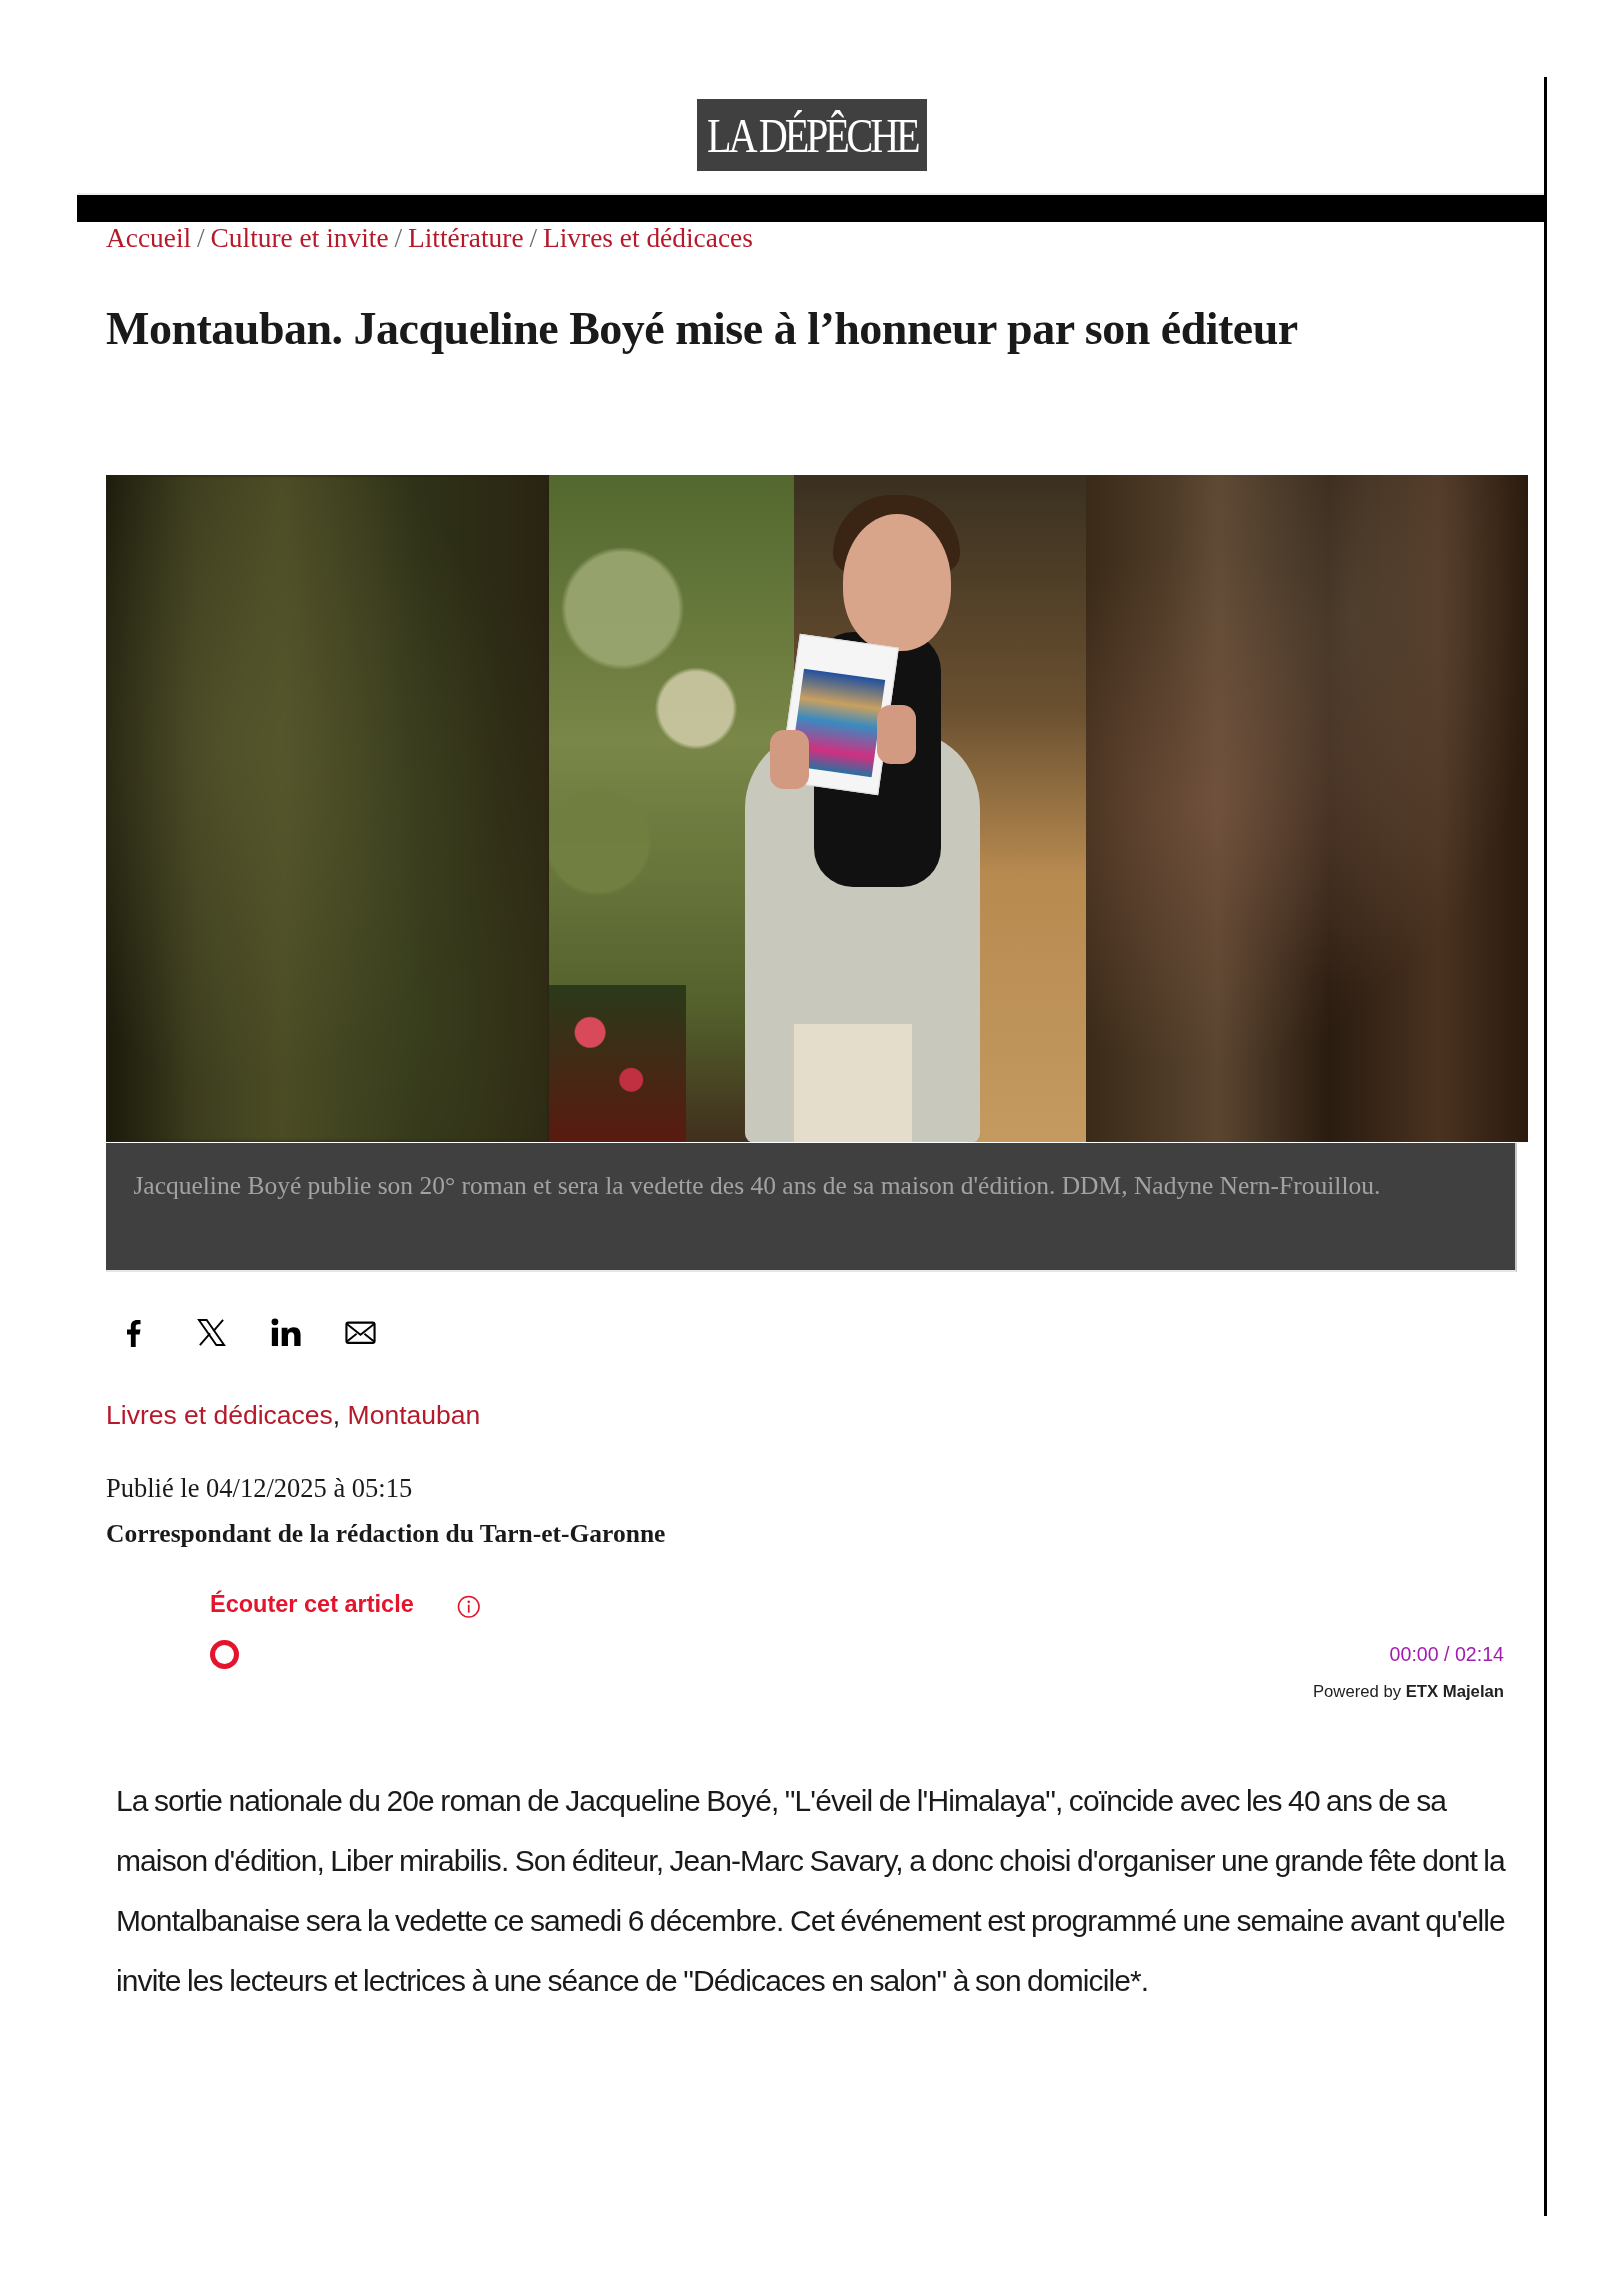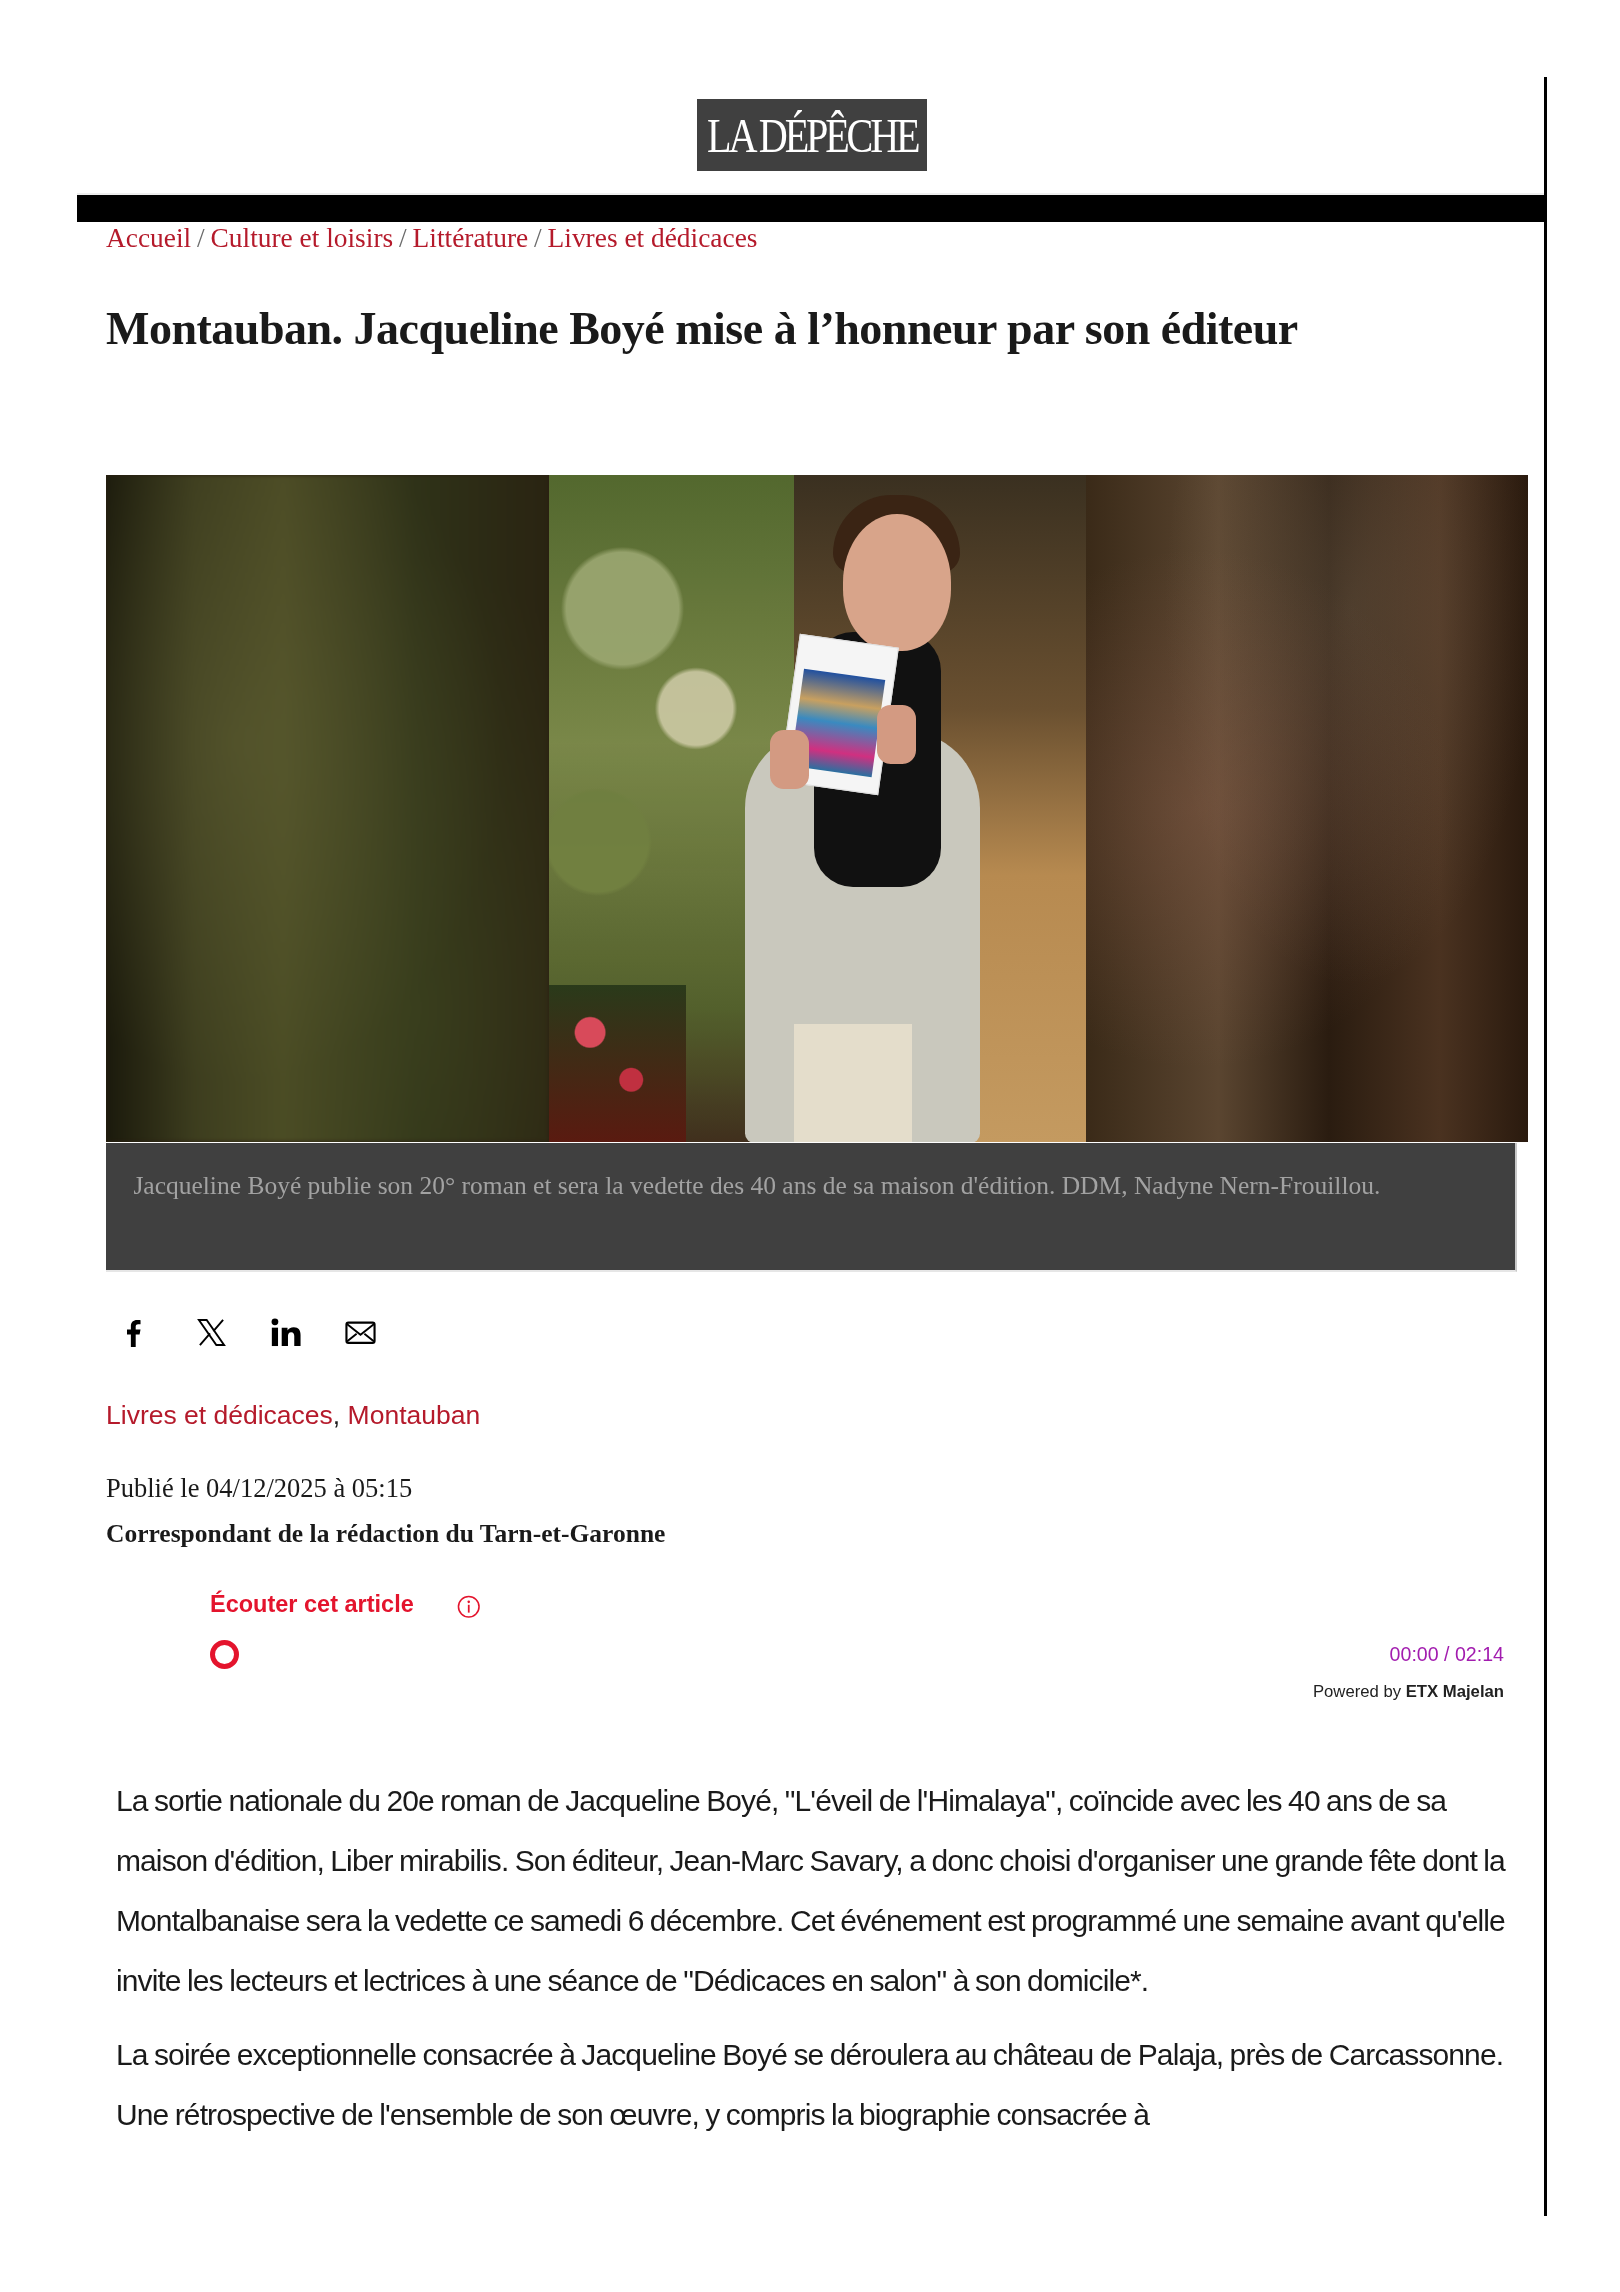--- a/index.html
+++ b/index.html
@@ -74,21 +74,21 @@
 
 <div class="right-rule"></div>
 
 <a class="logo">
   <span>LA DÉPÊCHE</span>
 </a>
 
 <div class="topbar"></div>
 
 <nav class="breadcrumb">
-  <a>Accueil</a><span class="sep">/</span><a>Culture et loisirs</a><span class="sep">/</span><a>Littérature</a><span class="sep">/</span><a>Livres et dédicaces</a>
+  <a>Accueil</a><span class="sep">/</span><a>Culture et invite</a><span class="sep">/</span><a>Littérature</a><span class="sep">/</span><a>Livres et dédicaces</a>
 </nav>
 
 <h1 class="title">Montauban. Jacqueline Boyé mise à l’honneur par son éditeur</h1>
 
 <figure class="photo-wrap" style="margin:0;" aria-label="Jacqueline Boyé tenant son livre L'éveil de l'Himalaya">
   <div class="photo-blur-left"></div>
   <div class="photo-blur-right"></div>
   <div class="photo-main">
     <div class="plant"></div>
     <div class="flowers"></div>
@@ -146,15 +146,14 @@
     <circle cx="12" cy="12" r="10.5" fill="none" stroke="#e4142d" stroke-width="1.6"></circle>
     <circle cx="12" cy="7" r="1.3" fill="#e4142d"></circle>
     <rect x="11.1" y="10" width="1.8" height="8" fill="#e4142d"></rect>
   </svg>
 <div class="play-btn"></div>
 <div class="timer">00:00 / 02:14</div>
 <div class="powered"><span>Powered by </span><b>ETX Majelan</b></div>
 
 <div class="body-text">
   <p>La sortie nationale du 20e roman de Jacqueline Boyé, "L'éveil de l'Himalaya", coïncide avec les 40 ans de sa maison d'édition, Liber mirabilis. Son éditeur, Jean-Marc Savary, a donc choisi d'organiser une grande fête dont la Montalbanaise sera la vedette ce samedi 6 décembre. Cet événement est programmé une semaine avant qu'elle invite les lecteurs et lectrices à une séance de "Dédicaces en salon" à son domicile*.</p>
-  <p>La soirée exceptionnelle consacrée à Jacqueline Boyé se déroulera au château de Palaja, près de Carcassonne. Une rétrospective de l'ensemble de son œuvre, y compris la biographie consacrée à</p>
 </div>
 
 
 </body></html>

